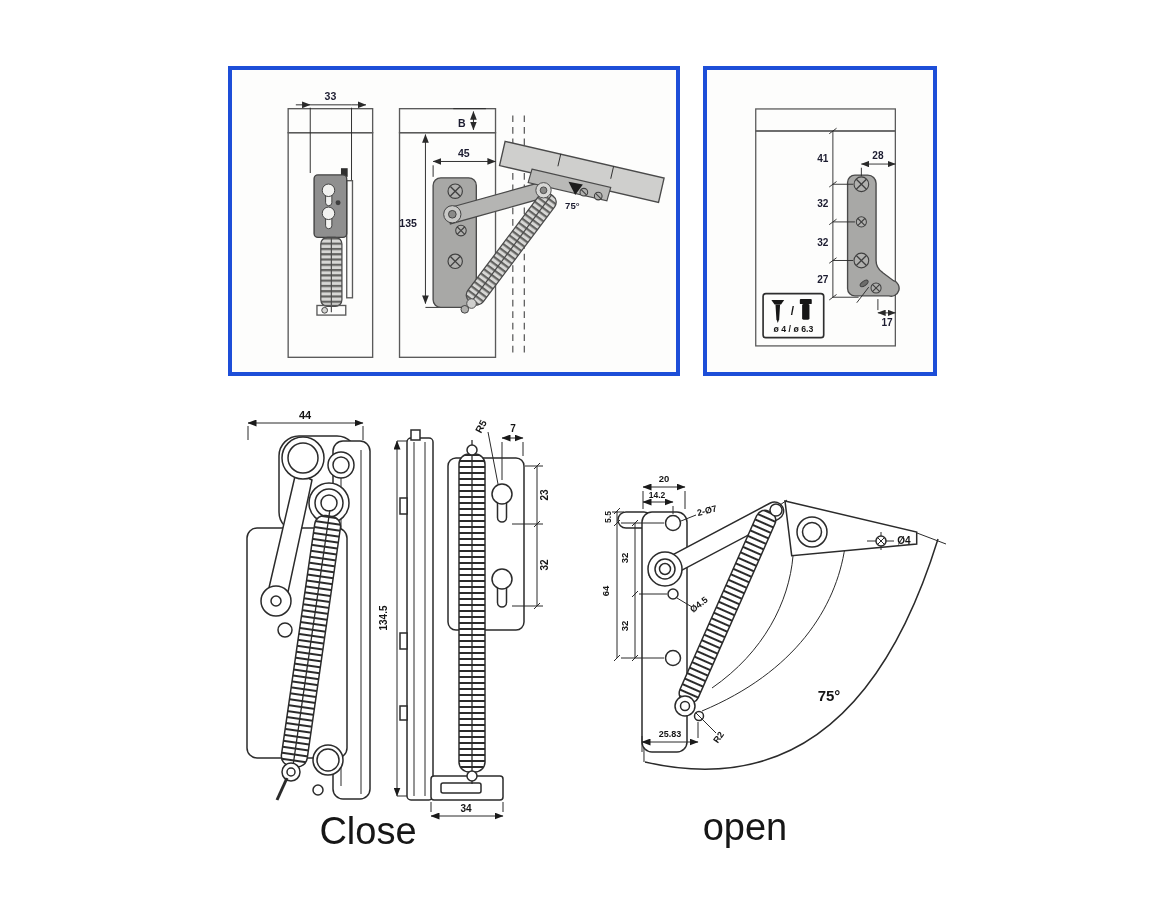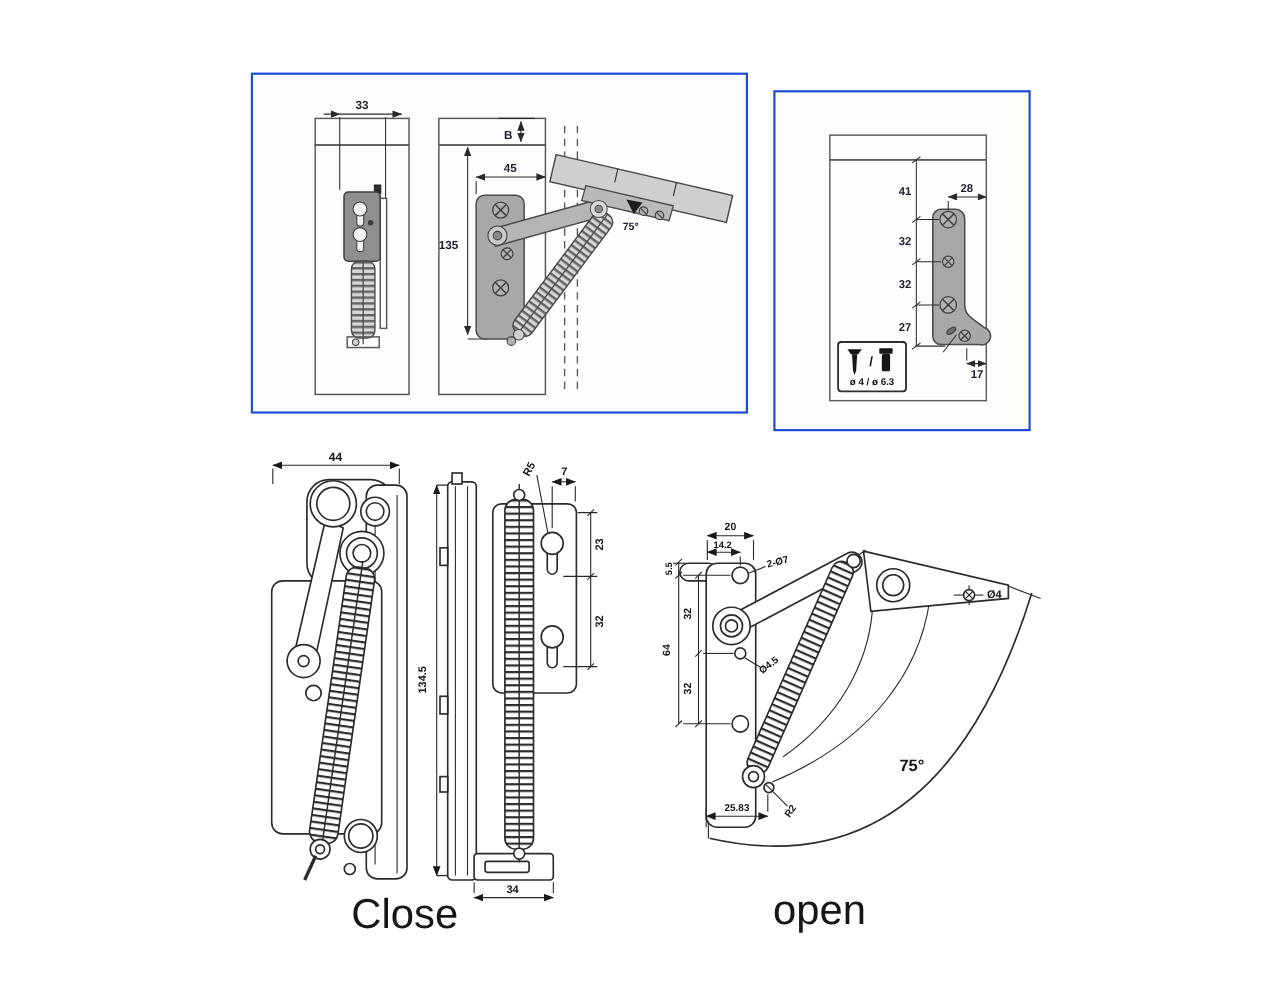--- a/index.html
+++ b/index.html
@@ -1,20 +1,20 @@
 <!DOCTYPE html>
 <html><head>
 <meta charset="utf-8">
 <style>
   html,body{margin:0;padding:0;background:#ffffff;}
   .stage{position:relative;width:1170px;height:900px;background:#ffffff;overflow:hidden;
          font-family:"Liberation Sans", sans-serif;}
-  .box{position:absolute;border:2px solid #1d4ed8;background:#fdfdfc;box-sizing:border-box;padding-left:12px;}
+  .box{position:absolute;border:4px solid #1d4ed8;background:#fdfdfc;box-sizing:border-box;padding-left:12px;}
   .box-tl{left:228px;top:66px;width:452px;height:310px;}
-  .box-tr{left:703px;top:82px;width:234px;height:310px;}
+  .box-tr{left:703px;top:66px;width:234px;height:310px;}
   .box svg{display:block;width:100%;height:100%;}
   .svg-close{position:absolute;left:235px;top:408px;width:340px;height:450px;}
   .svg-open{position:absolute;left:590px;top:440px;width:370px;height:410px;}
   
   .ln{stroke:#5a5a5a;stroke-width:1.4;fill:none;}
   .dimln{stroke:#2a2a2a;stroke-width:1;fill:none;}
   .dimtxt{font-family:"Liberation Sans",sans-serif;font-weight:bold;fill:#1c1c30;}
   .bdimtxt{font-family:"Liberation Sans",sans-serif;font-weight:bold;fill:#141414;}
   .blk{stroke:#2b2b2b;stroke-width:1.5;fill:#ffffff;}
   .blkthin{stroke:#2b2b2b;stroke-width:1;fill:none;}

